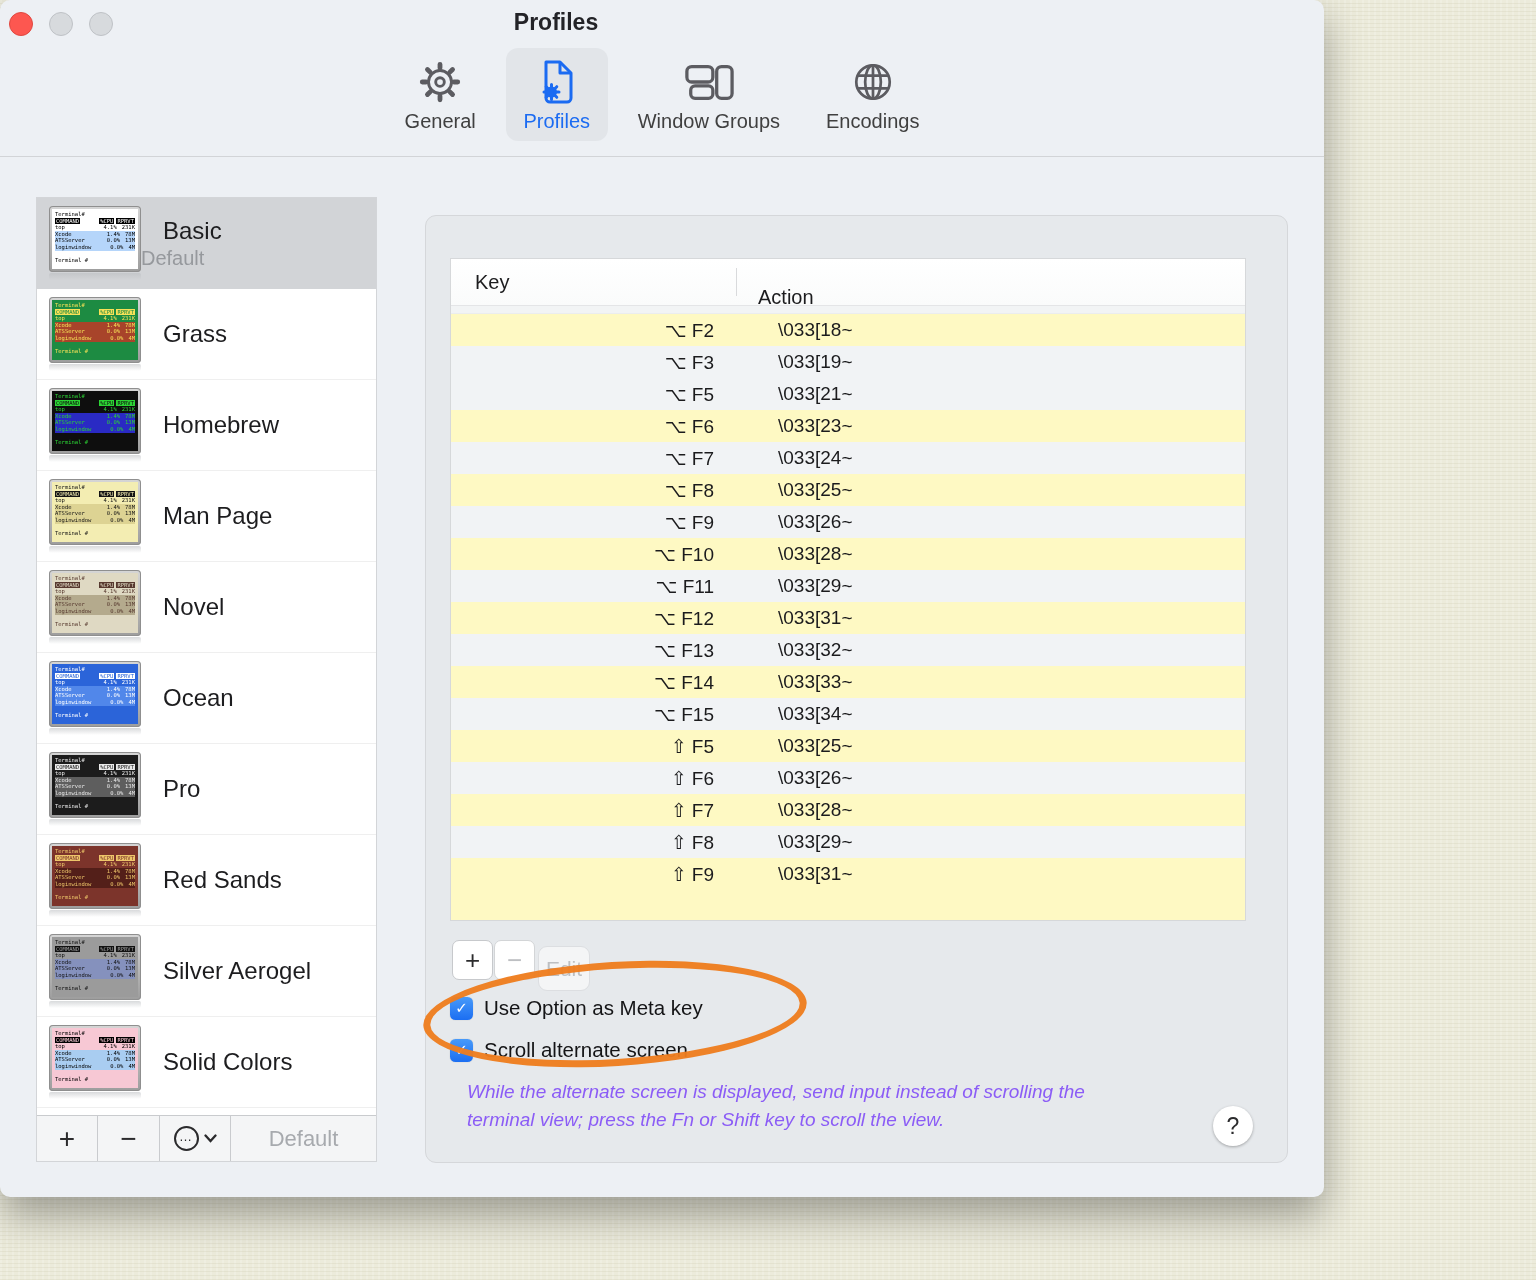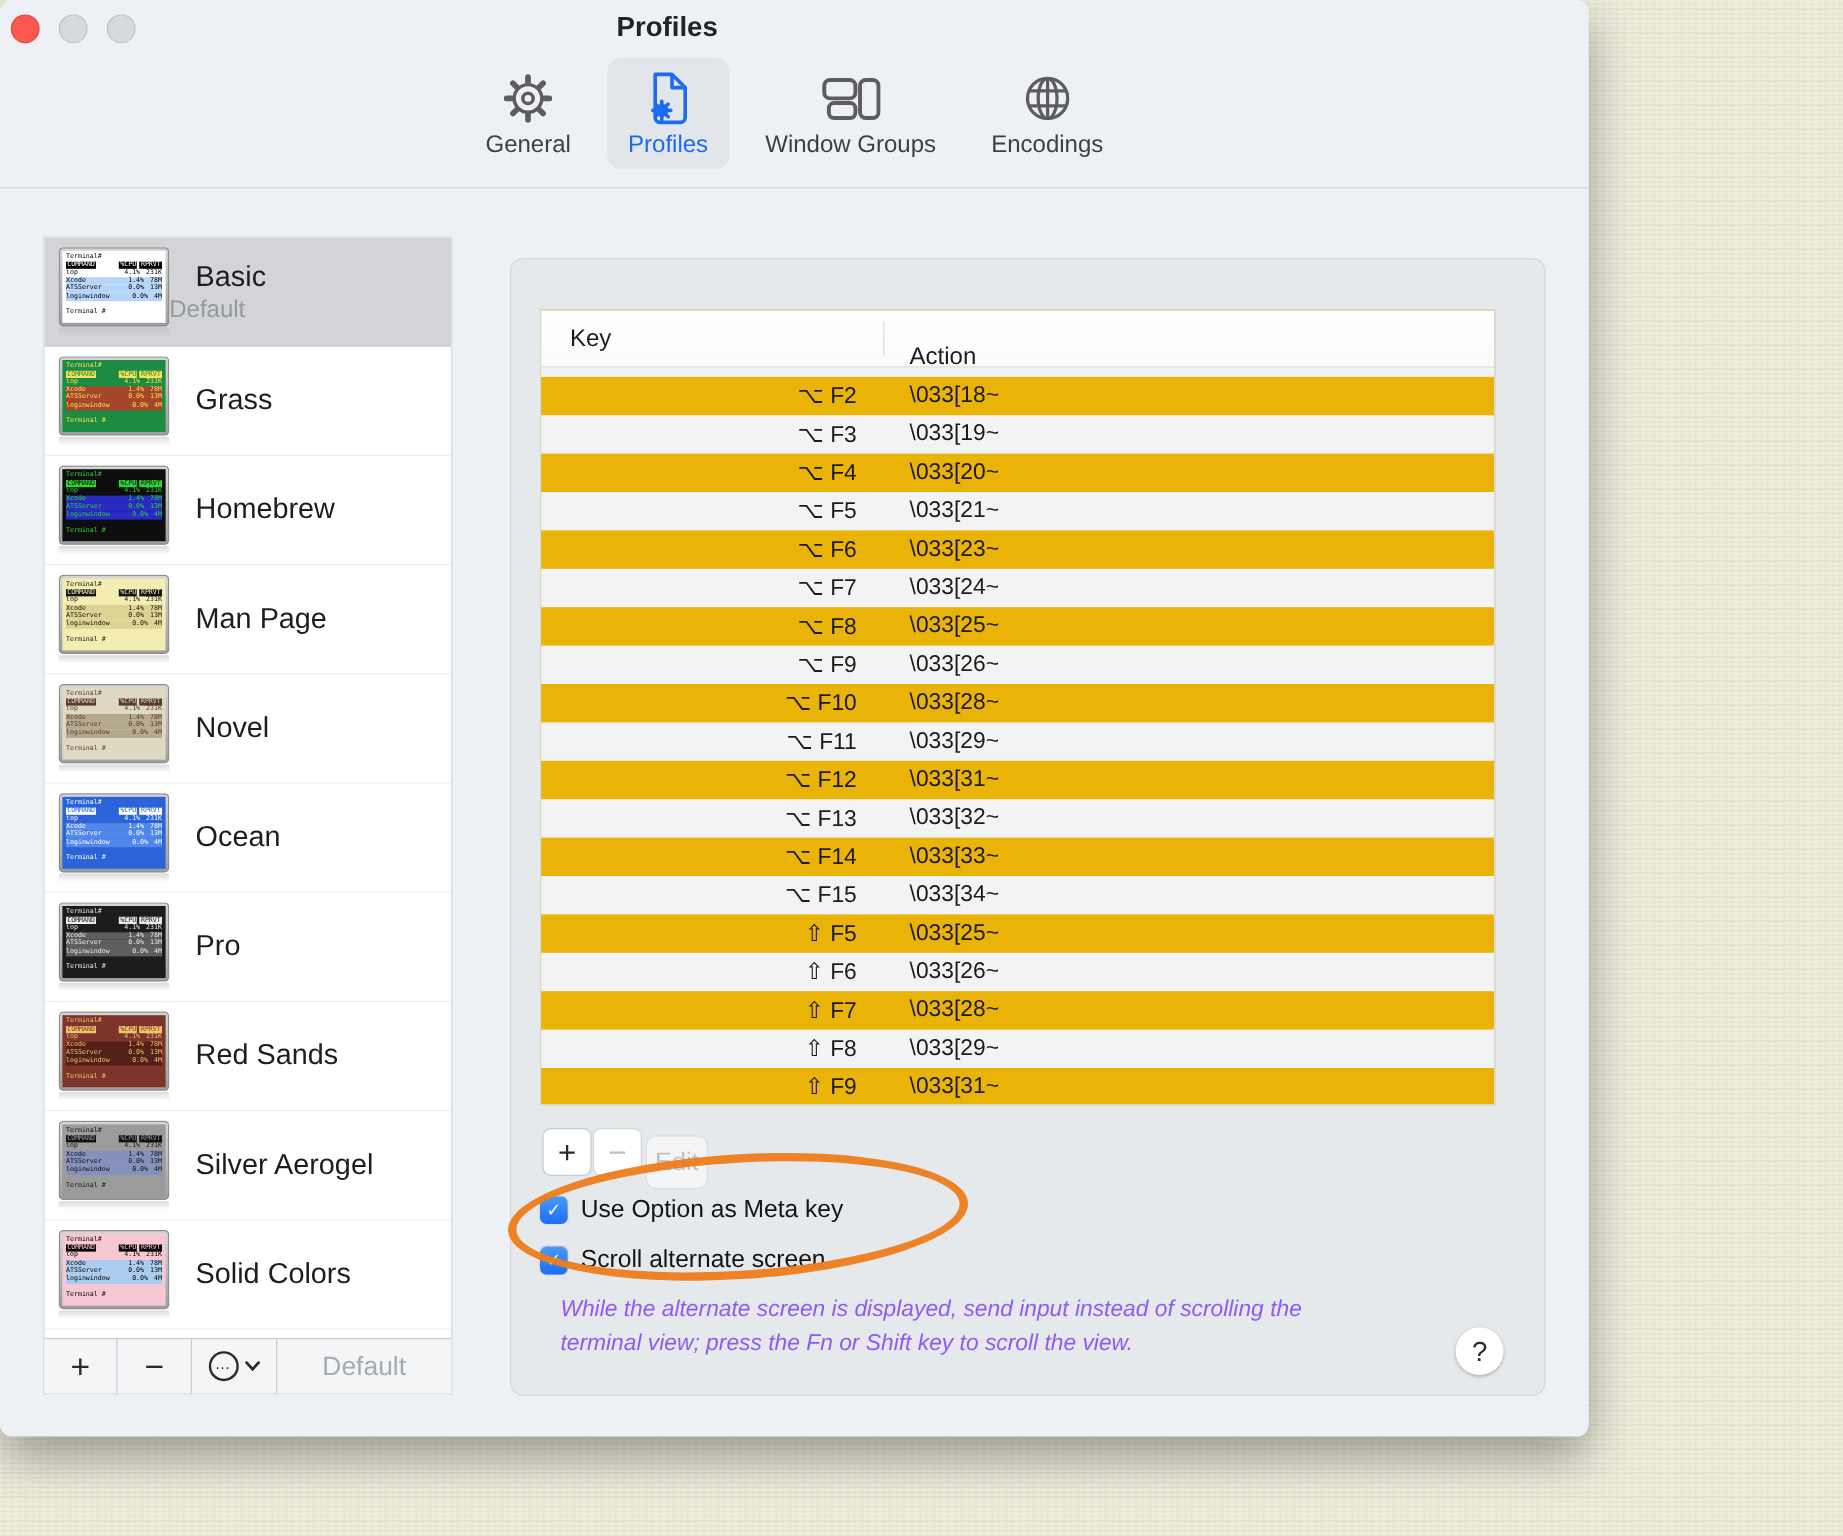--- a/index.html
+++ b/index.html
@@ -64,29 +64,29 @@
   .panel{position:absolute;left:425px;top:215px;width:863px;height:948px;background:#e6e9ec;
     border:1px solid #d5d7da;border-radius:11px;box-sizing:border-box;}
   
   .tabs{position:absolute;left:50%;top:197px;transform:translateX(-50%);height:35px;display:flex;align-items:stretch;
     background:#dcdfe3;border-radius:9px;padding:0 2px;z-index:5;}
   .seg{display:flex;align-items:center;padding:0 25px;font-size:19px;color:#1f1f22;position:relative;white-space:nowrap;}
   .seg + .seg::before{content:"";position:absolute;left:0;top:7px;bottom:7px;width:1px;background:#c3c6cb;}
   .seg.sel{background:#fff;border-radius:8px;box-shadow:0 0 0 1px #cfd2d5, 0 1px 3px rgba(0,0,0,.18);margin:1px 0;}
   .seg.sel::before, .seg.sel + .seg::before{display:none;}
   
-  .key-table{position:absolute;left:450px;top:258px;width:796px;height:663px;background:#eab308;
+  .key-table{position:absolute;left:450px;top:258px;width:796px;height:663px;background:#fef9c3;
     border:1px solid #d6d8da;box-sizing:border-box;}
   .kt-header{height:46px;display:flex;align-items:center;border-bottom:1px solid #e4e5e7;
     background:linear-gradient(#fff,#fafbfb);font-size:20px;color:#1c1c1e;}
   .kt-h-key{width:286px;padding-left:24px;box-sizing:border-box;position:relative;height:100%;display:flex;align-items:center;}
   .kt-h-key::after{content:"";position:absolute;right:0;top:9px;bottom:9px;width:1px;background:#d9dadc;}
   .kt-h-action{padding-left:21px;margin-top:31px;}
   .kt-sliver{height:7px;background:#f2f4f5;border-bottom:1px solid #ebedee;}
-  .kt-row{height:32px;display:flex;align-items:center;font-size:19px;color:#1b1b1d;}
+  .kt-row{height:32px;display:flex;align-items:center;font-size:19px;color:#1b1b1d;gap:20px;}
   .kt-row.odd{background:#f1f3f5;}
   .kt-key{width:286px;box-sizing:border-box;text-align:right;padding-right:23px;}
   .kt-action{padding-left:21px;}
   
   .ctl-btn{position:absolute;box-sizing:border-box;display:flex;align-items:center;justify-content:center;}
   .btn-add{left:452px;top:940px;width:41px;height:40px;background:#fff;border:1px solid #c7c9cc;border-radius:7px;
     font-size:26px;color:#2b2b2d;font-weight:300;}
   .btn-remove{left:494px;top:940px;width:41px;height:40px;background:#fff;border:1px solid #d3d5d7;border-radius:7px;
     font-size:26px;color:#bdbfc2;font-weight:300;}
   .btn-edit{left:538px;top:946px;width:52px;height:45px;background:rgba(255,255,255,.55);border:1px solid #dcdee1;
@@ -686,24 +686,20 @@
   <div class="kt-row">
     <div class="kt-key">⌥ F2</div>
     <div class="kt-action">\033[18~</div>
   </div>
 
   <div class="kt-row odd">
     <div class="kt-key">⌥ F3</div>
     <div class="kt-action">\033[19~</div>
   </div>
 
-  <div class="kt-row">
-    <div class="kt-key">⌥ F4</div>
-    <div class="kt-action">\033[20~</div>
-  </div>
 
   <div class="kt-row odd">
     <div class="kt-key">⌥ F5</div>
     <div class="kt-action">\033[21~</div>
   </div>
 
   <div class="kt-row">
     <div class="kt-key">⌥ F6</div>
     <div class="kt-action">\033[23~</div>
   </div>

